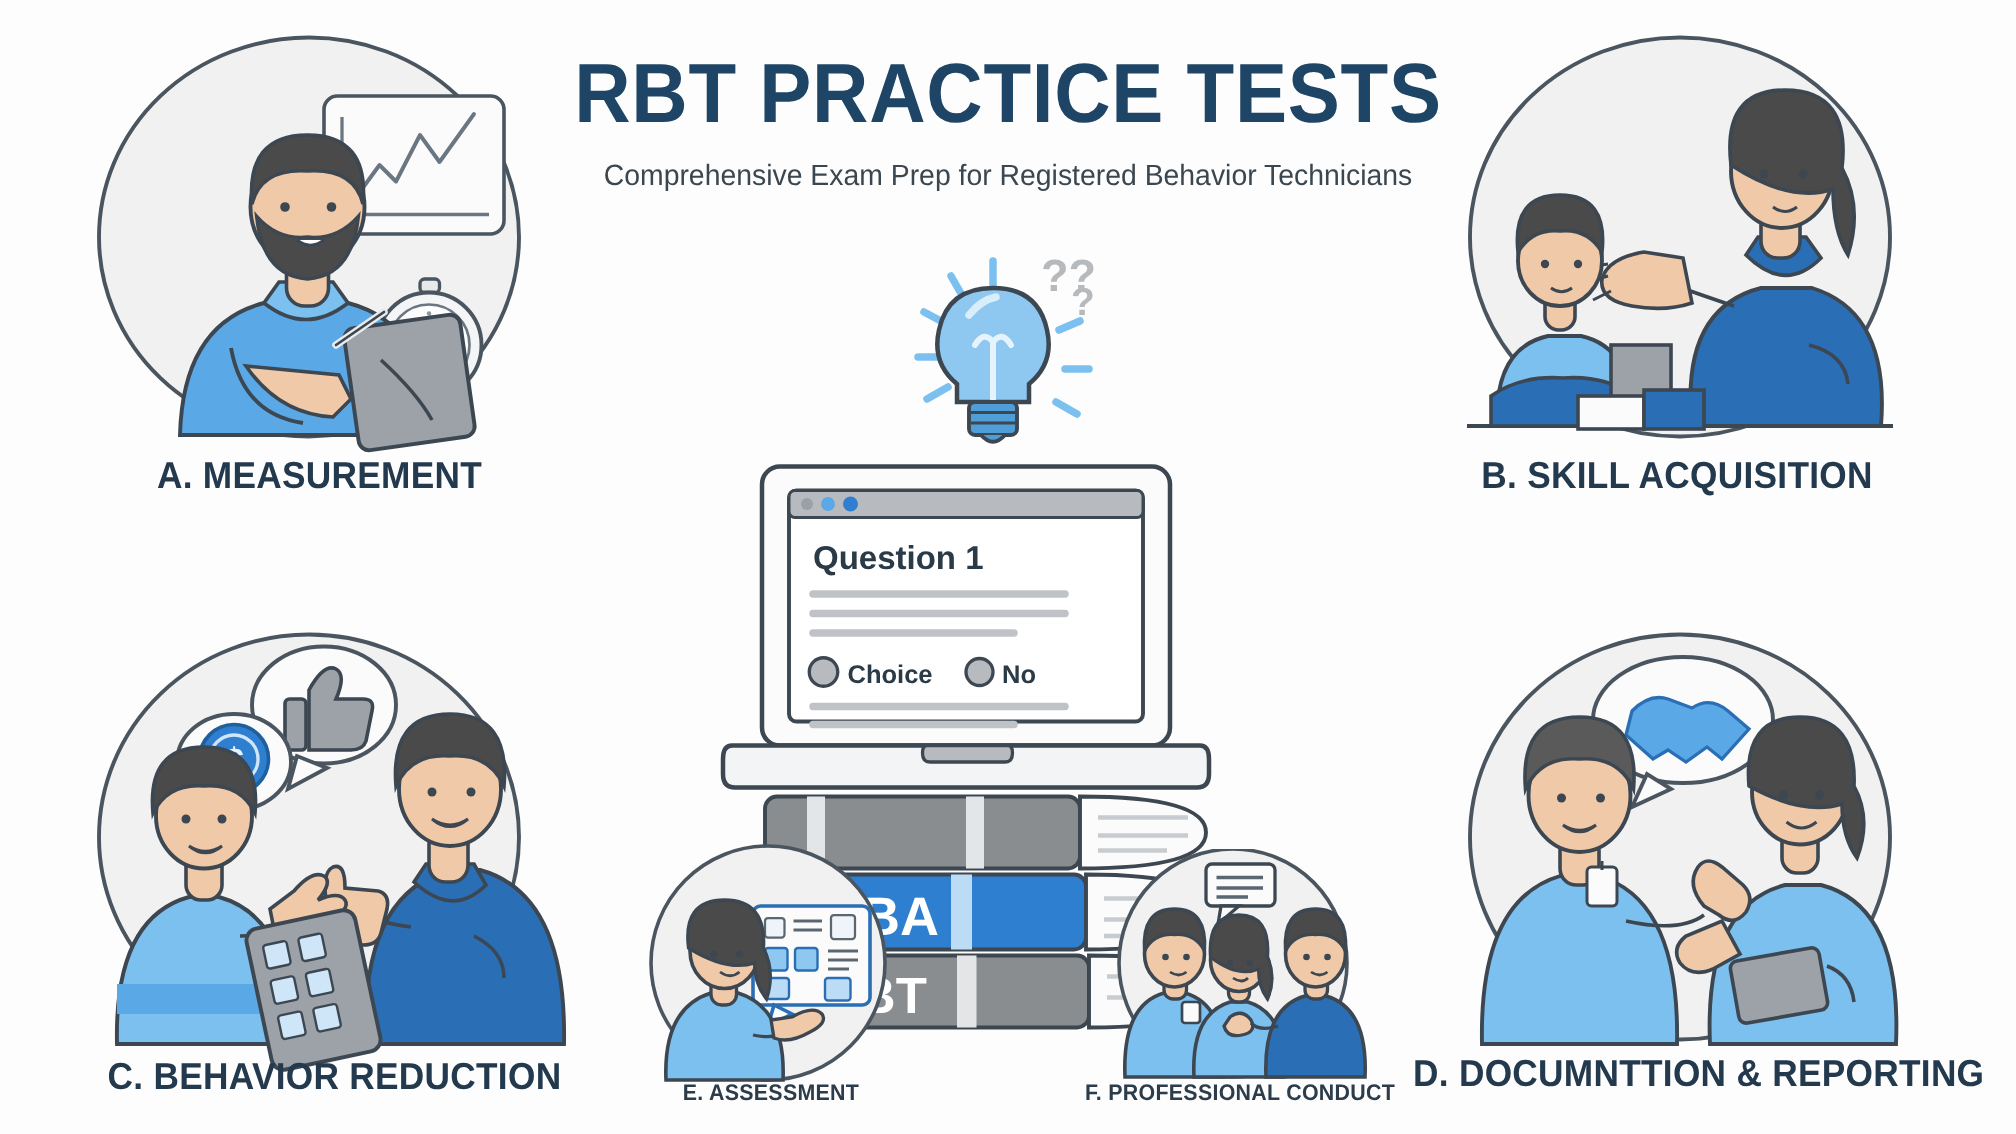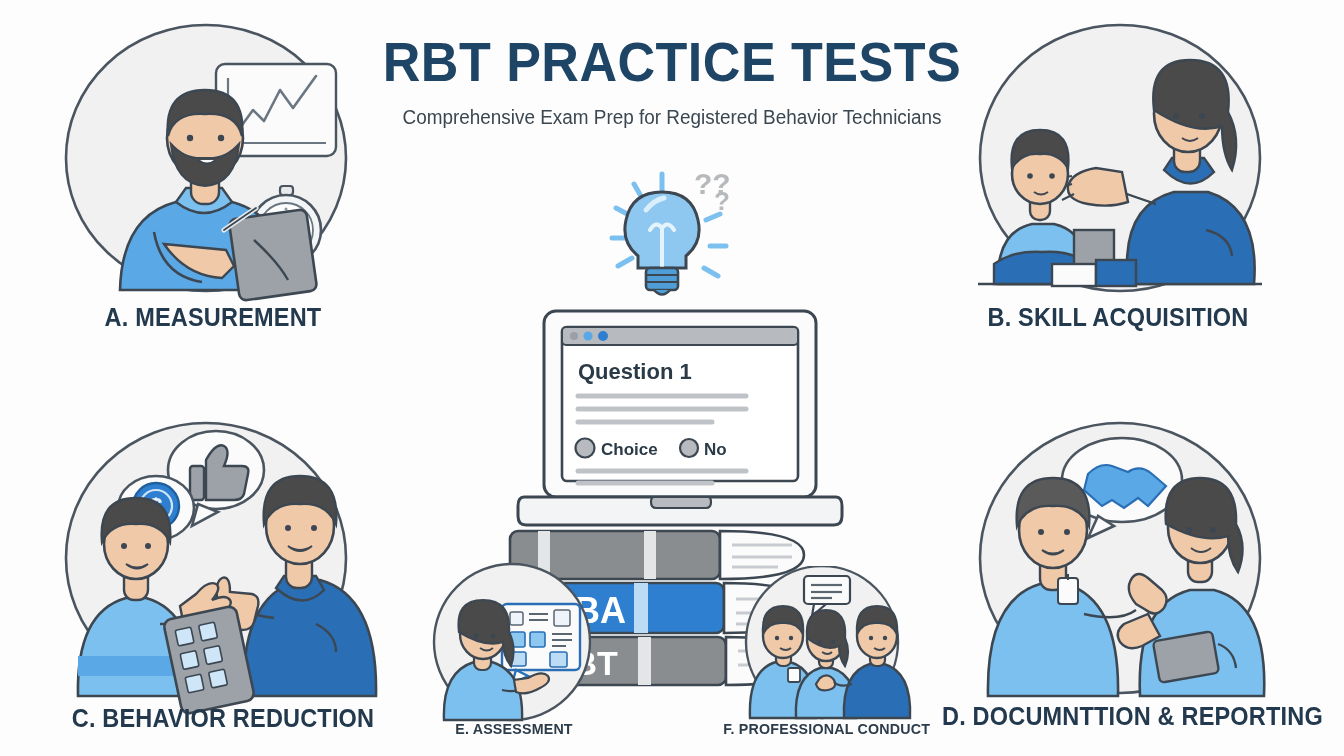--- a/index.html
+++ b/index.html
@@ -63,21 +63,21 @@
     transform: scaleX(0.95);
   }
 
   
   .scene {
     position: absolute;
   }
   .scene svg { display: block; overflow: visible; }
 
   
-  .laptop { position: absolute; left: 516px; top: 305px; }
+  .laptop { position: absolute; left: 480px; top: 305px; }
   .books  { position: absolute; left: 492px; top: 525px; }
   .bulb   { position: absolute; left: 598px; top: 158px; }
 
   .mini-scene { position: absolute; }
 </style>
 </head>
 <body>
 
 <div id="canvas">
 

